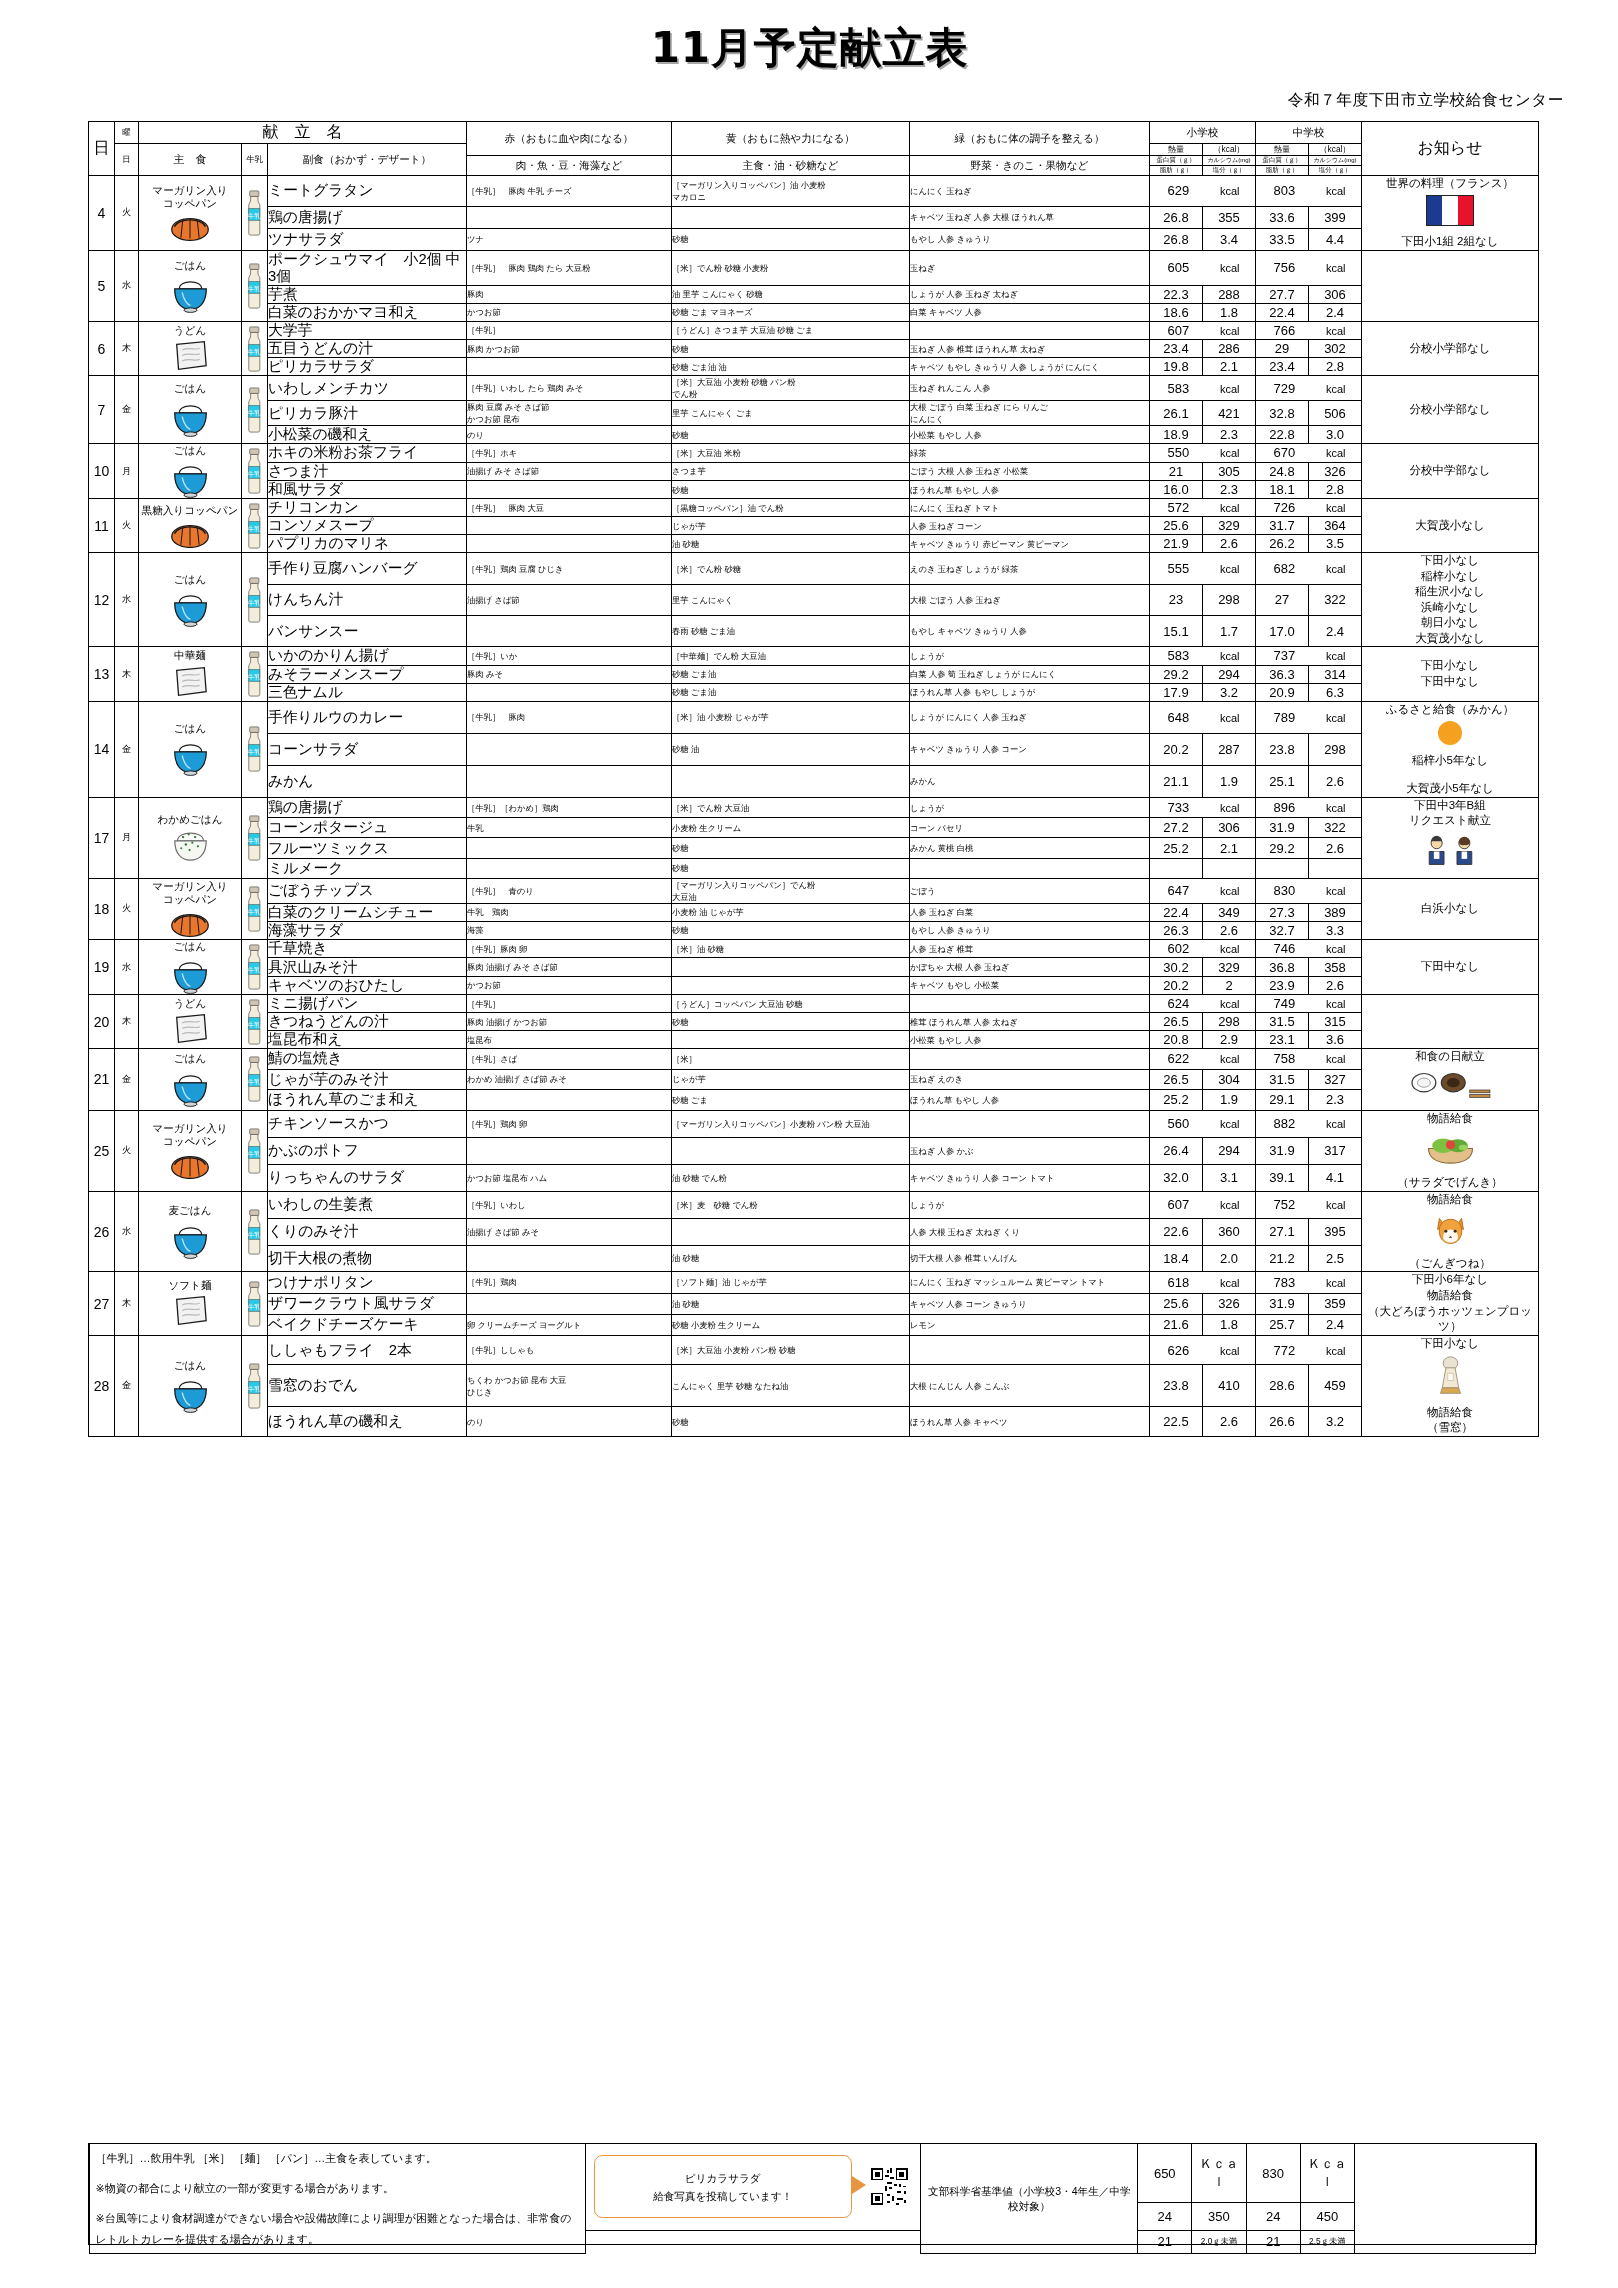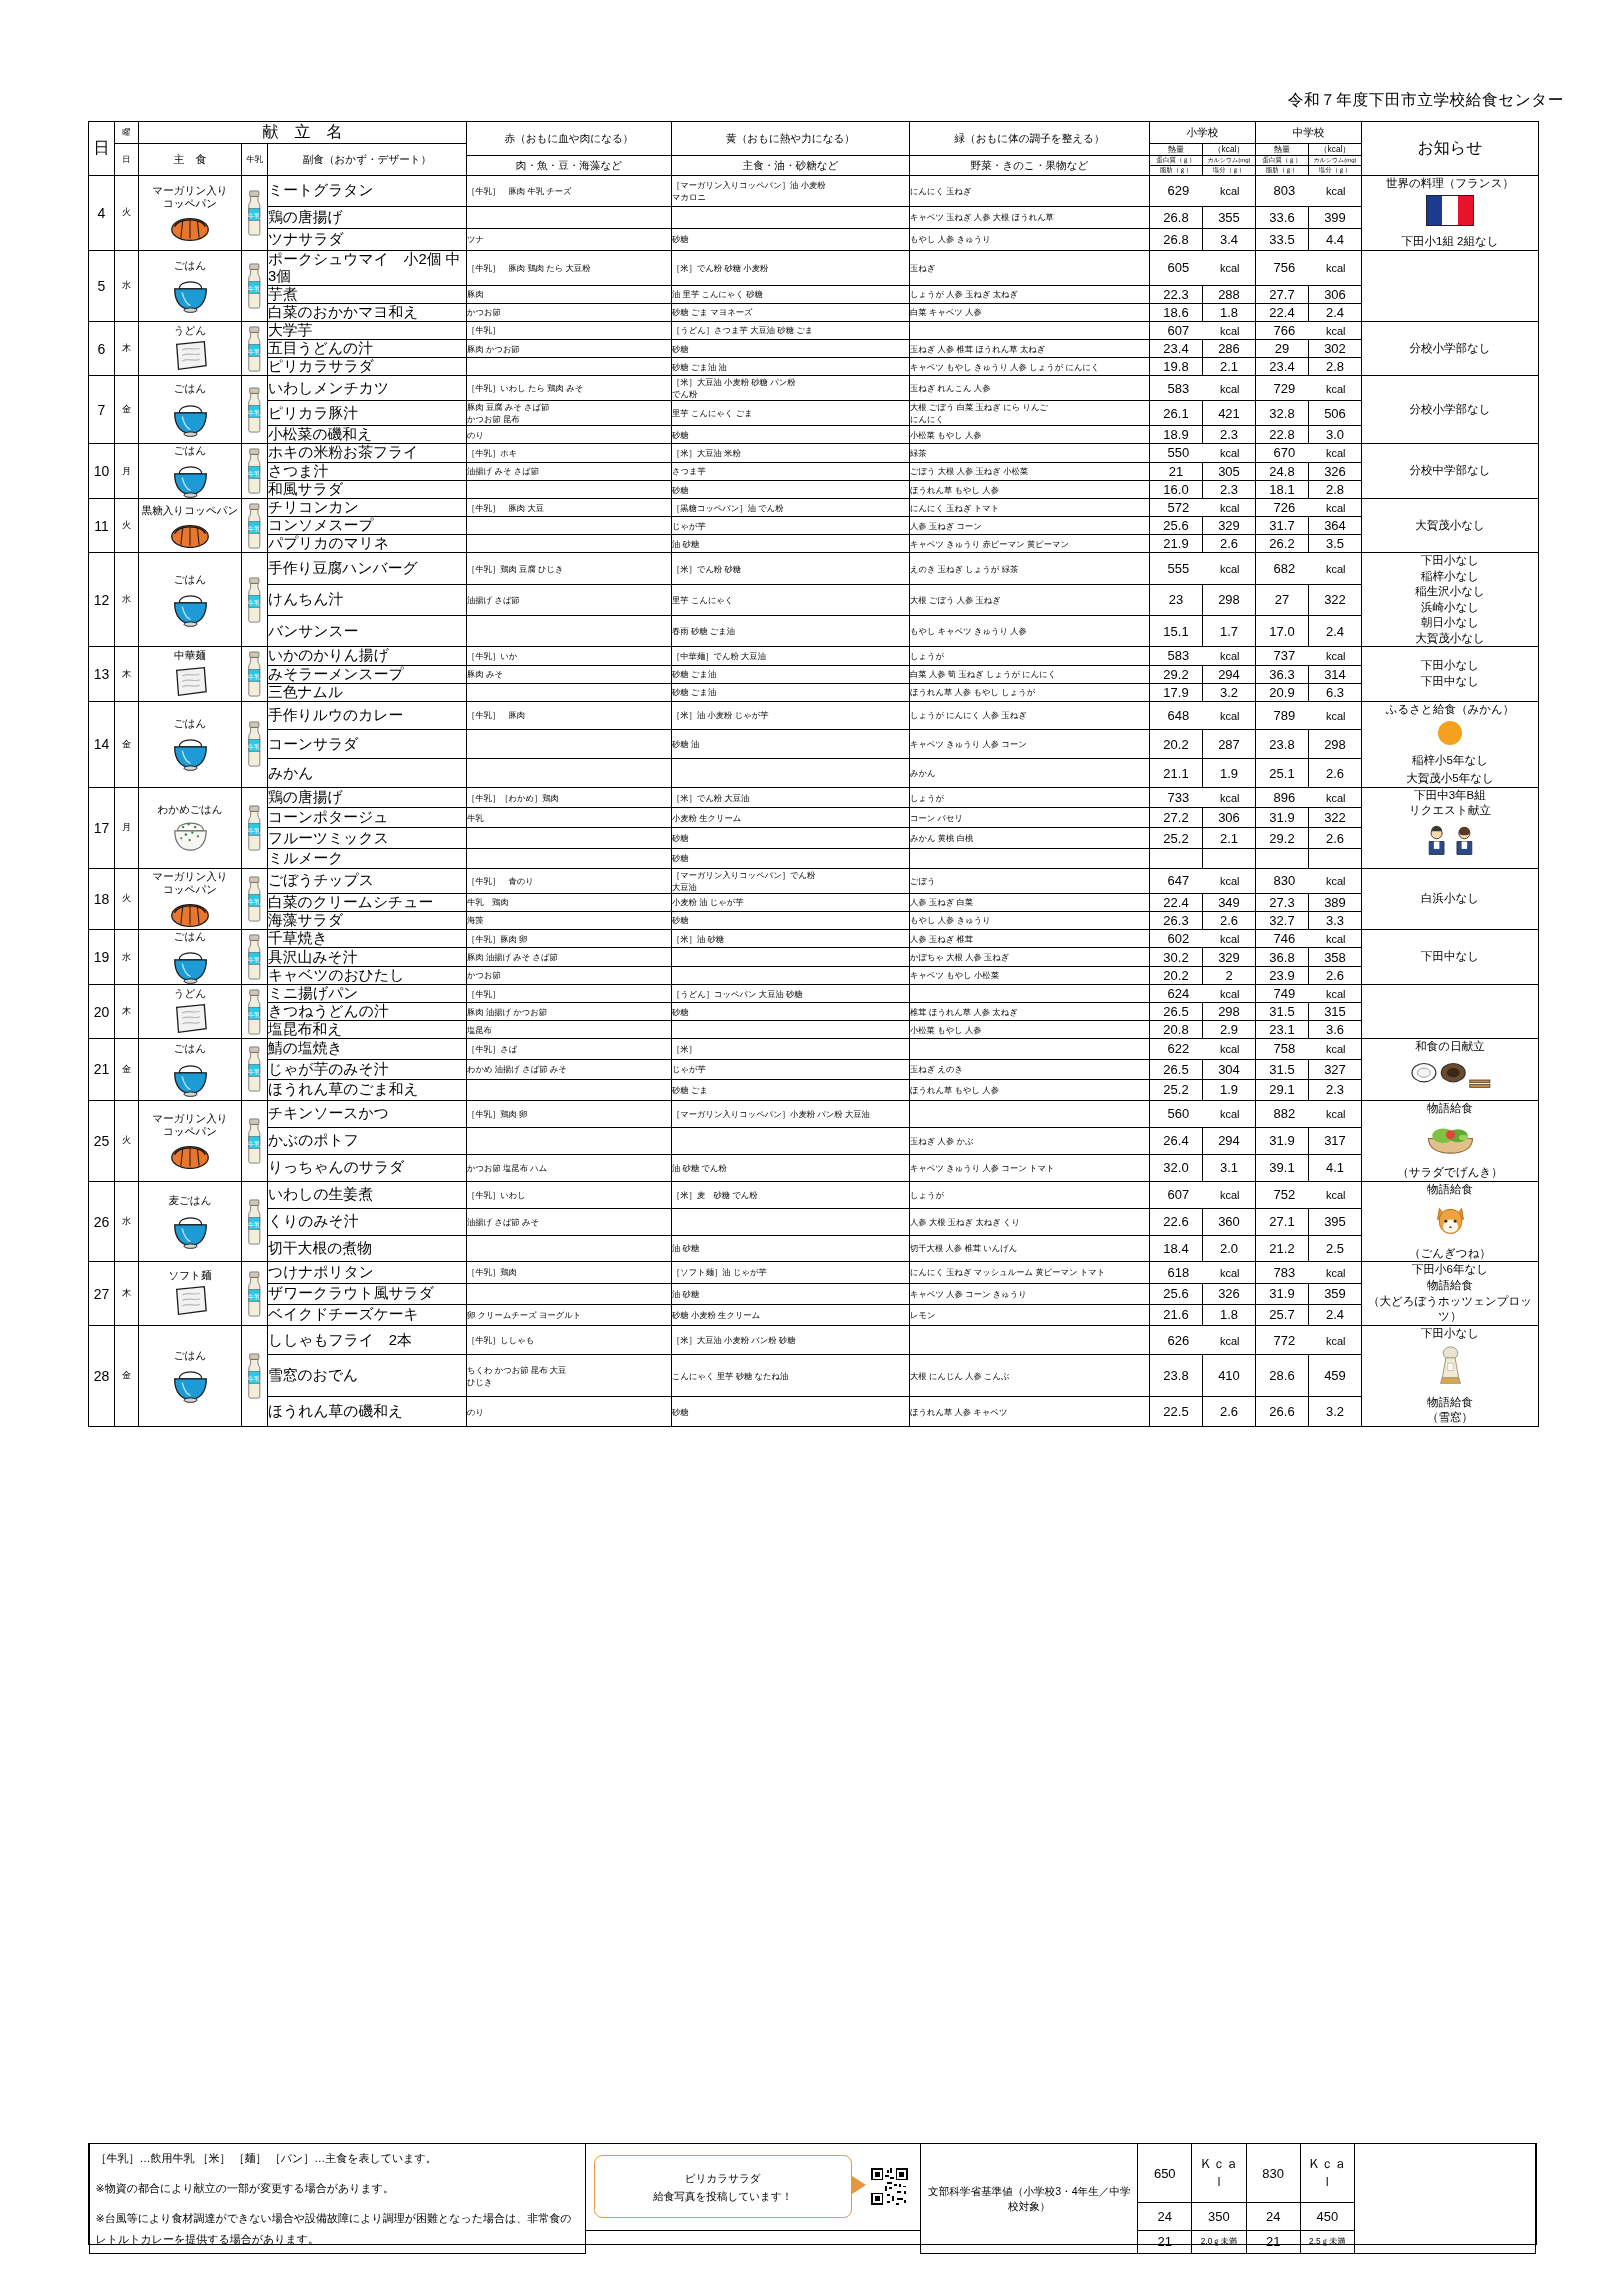--- a/index.html
+++ b/index.html
@@ -109,20 +109,21 @@
   .stdlabel{ text-align:center; font-size:10.6px; line-height:1.4; padding:1.8px; }
   .fnum{ text-align:center; font-size:13px; }
   .fnum-sm{ text-align:center; font-size:8.3px; }
 </style>
 </head>
 <body>
 
 <div class="page">
 
   <div class="title-wrap">
+    <span class="doc-title">11月予定献立表</span>
   </div>
   <div class="center-name">令和７年度下田市立学校給食センター</div>
 
   <table class="menu">
     <colgroup>
       <col class="c-day">
         <col class="c-dow">
         <col class="c-stapl">
         <col class="c-milk">
         <col class="c-dish">
@@ -592,21 +593,21 @@
           <td class="dish">手作りルウのカレー</td>
           <td class="ing">［牛乳］　豚肉</td>
           <td class="ing">［米］油 小麦粉 じゃが芋</td>
           <td class="ing">しょうが にんにく 人参 玉ねぎ</td>
           <td class="num" colspan="2"><span style="display:inline-block;width:52%;text-align:center">648</span><span style="display:inline-block;width:46%;text-align:center;font-size:11px">kcal</span></td>
           <td class="num" colspan="2"><span style="display:inline-block;width:52%;text-align:center">789</span><span style="display:inline-block;width:46%;text-align:center;font-size:11px">kcal</span></td>
           <td class="note" rowspan="3">
             <div>ふるさと給食（みかん）</div>
             <div style="margin:3.7px 0"><span class="mikan"></span></div>
             <div>稲梓小5年なし</div>
-            <div style="margin-top:3px">大賀茂小5年なし</div>
+            <div style="margin-top:13px">大賀茂小5年なし</div>
           </td>
         </tr>
         <tr class="sub">
           <td class="dish">コーンサラダ</td>
           <td class="ing"></td>
           <td class="ing">砂糖 油</td>
           <td class="ing">キャベツ きゅうり 人参 コーン</td>
           <td class="num">20.2</td>
           <td class="num">287</td>
           <td class="num">23.8</td>

